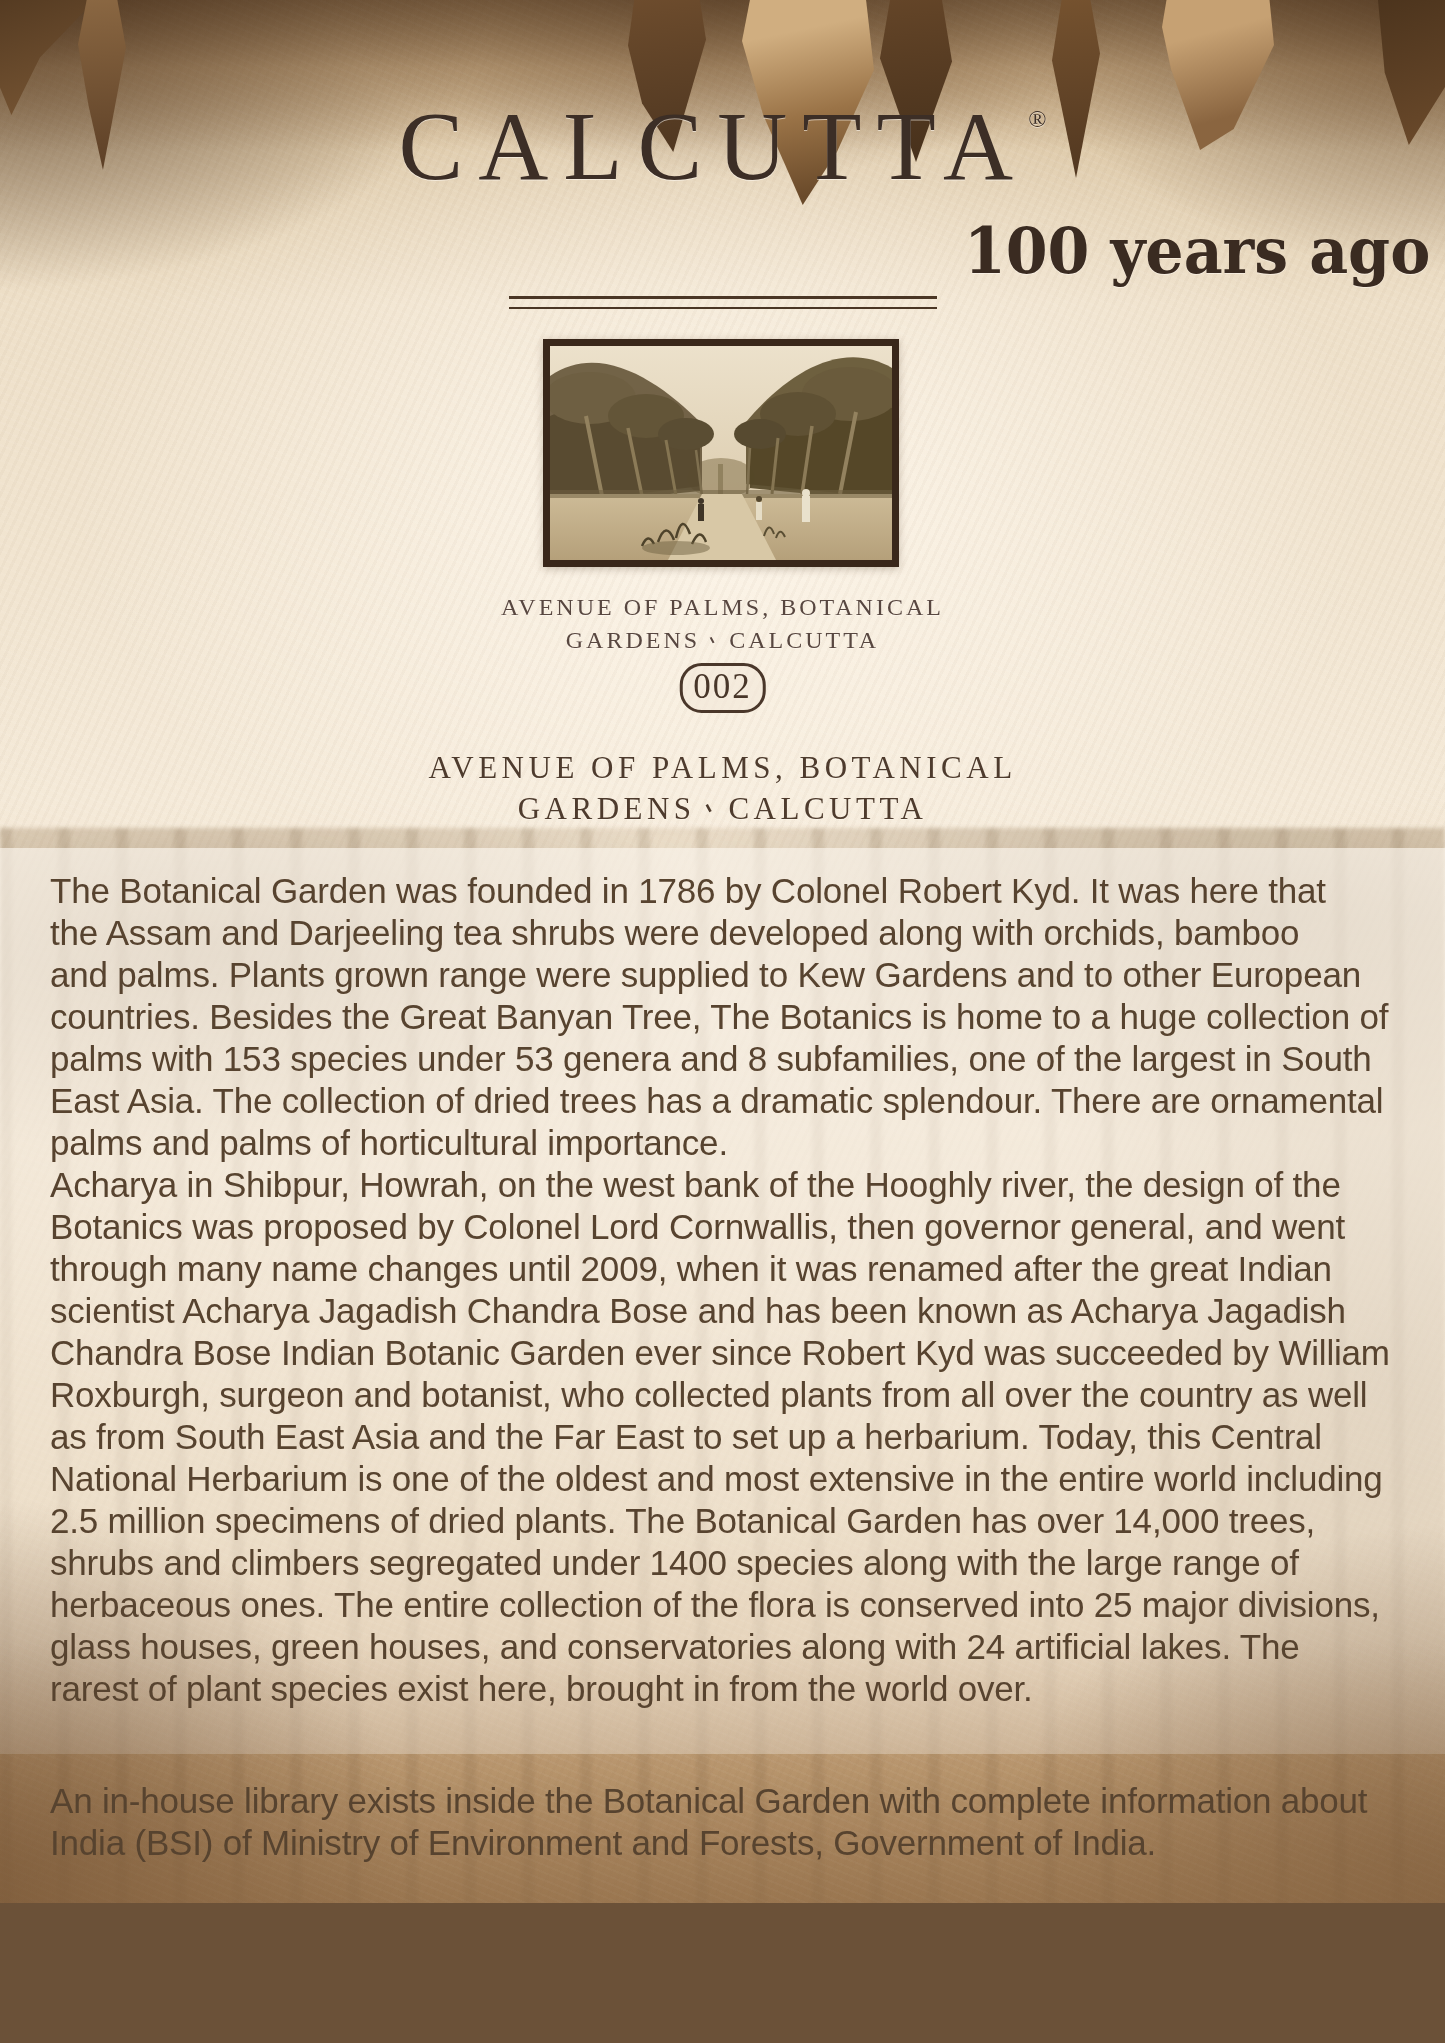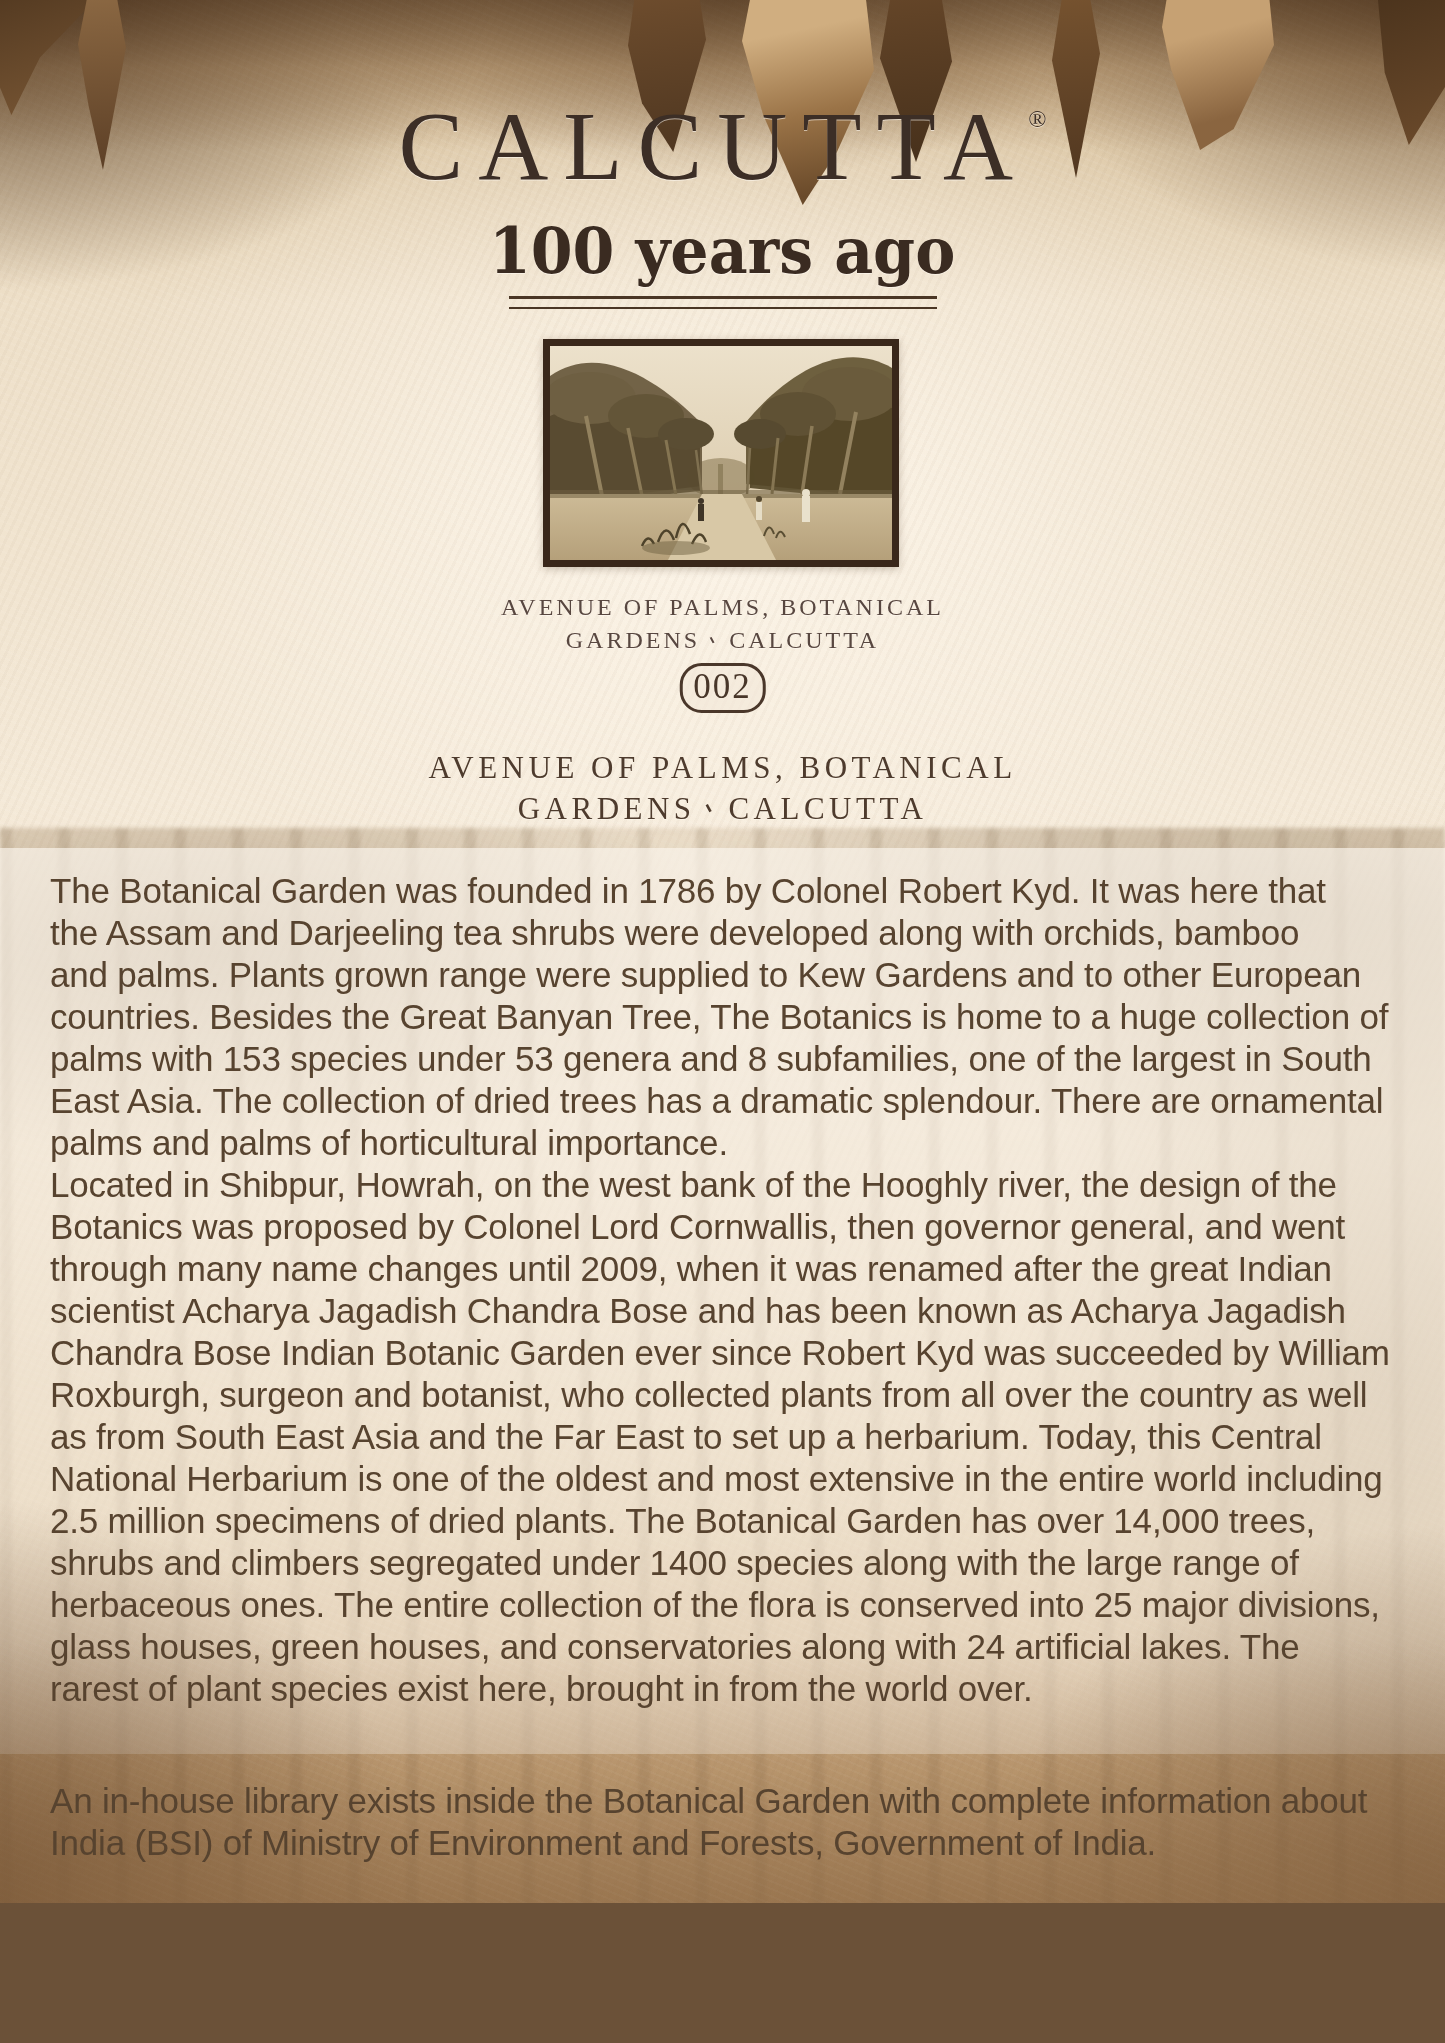--- a/index.html
+++ b/index.html
@@ -47,21 +47,21 @@
      radial-gradient(ellipse 860px 330px at 88% 7%, rgba(102,78,48,.34), transparent 70%),
      radial-gradient(ellipse 500px 700px at 96% 45%, rgba(112,86,56,.30), transparent 75%),
      repeating-linear-gradient(90deg, rgba(118,93,64,.20) 0 12px, rgba(0,0,0,0) 12px 58px),
      linear-gradient(180deg, rgba(190,164,128,.30), rgba(214,192,158,.12) 55%, rgba(214,192,158,0) 92%);}
   .overlay-band{position:absolute;left:0;top:848px;right:0;height:906px;background:linear-gradient(180deg, rgba(251,245,236,.68), rgba(248,240,228,.5));}
 
   
   .brand{position:absolute;left:0;top:96px;right:0;text-align:center;color:#3c2e26;}
   .brand h1{margin:0;font-weight:normal;font-size:97px;line-height:1.05;letter-spacing:15px;font-family:"Liberation Serif","DejaVu Serif",serif;text-shadow:0 1px 0 rgba(255,252,245,.55);}
   .reg{font-size:24px;letter-spacing:0;position:relative;top:-52px;}
-  .subtitle-wrap{position:absolute;left:0;top:214px;right:0;text-align:center;}
+  .subtitle-wrap{position:absolute;left:0;top:214px;right:0;text-align:right;}
   .subtitle{font-family:"DejaVu Serif","Liberation Serif",serif;font-weight:bold;font-size:64px;line-height:74px;color:#3a2b21;display:inline-block;transform:scaleX(.94);text-shadow:0 1px 0 rgba(255,252,245,.5);}
   .rule{width:428px;margin:0 auto;background:#4a3625;}
   .rule.r1{height:3px;margin-top:8px;}
   .rule.r2{height:2px;margin-top:8px;}
 
   
   .photo-frame{position:absolute;left:543px;top:339px;width:356px;height:228px;border:7px solid #39271a;box-sizing:border-box;background:#d8c6a8;box-shadow:0 0 0 1px rgba(30,18,8,.6) inset, 0 2px 8px rgba(60,40,20,.25);}
   .photo-frame svg{display:block;width:100%;height:100%;}
 
   
@@ -178,21 +178,21 @@
 
   <div class="body-text">
     <div class="para1">
         <div class="bodyline">The Botanical Garden was founded in 1786 by Colonel Robert Kyd. It was here that</div>
         <div class="bodyline">the Assam and Darjeeling tea shrubs were developed along with orchids, bamboo</div>
         <div class="bodyline">and palms. Plants grown range were supplied to Kew Gardens and to other European</div>
         <div class="bodyline">countries. Besides the Great Banyan Tree, The Botanics is home to a huge collection of</div>
         <div class="bodyline">palms with 153 species under 53 genera and 8 subfamilies, one of the largest in South</div>
         <div class="bodyline">East Asia. The collection of dried trees has a dramatic splendour. There are ornamental</div>
         <div class="bodyline">palms and palms of horticultural importance.</div>
-        <div class="bodyline">Located in Shibpur, Howrah, on the west bank of the Hooghly river, the design of the</div>
+        <div class="bodyline">Acharya in Shibpur, Howrah, on the west bank of the Hooghly river, the design of the</div>
         <div class="bodyline">Botanics was proposed by Colonel Lord Cornwallis, then governor general, and went</div>
         <div class="bodyline">through many name changes until 2009, when it was renamed after the great Indian</div>
         <div class="bodyline">scientist Acharya Jagadish Chandra Bose and has been known as Acharya Jagadish</div>
         <div class="bodyline">Chandra Bose Indian Botanic Garden ever since Robert Kyd was succeeded by William</div>
         <div class="bodyline">Roxburgh, surgeon and botanist, who collected plants from all over the country as well</div>
         <div class="bodyline">as from South East Asia and the Far East to set up a herbarium. Today, this Central</div>
         <div class="bodyline">National Herbarium is one of the oldest and most extensive in the entire world including</div>
         <div class="bodyline">2.5 million specimens of dried plants. The Botanical Garden has over 14,000 trees,</div>
         <div class="bodyline">shrubs and climbers segregated under 1400 species along with the large range of</div>
         <div class="bodyline">herbaceous ones. The entire collection of the flora is conserved into 25 major divisions,</div>

